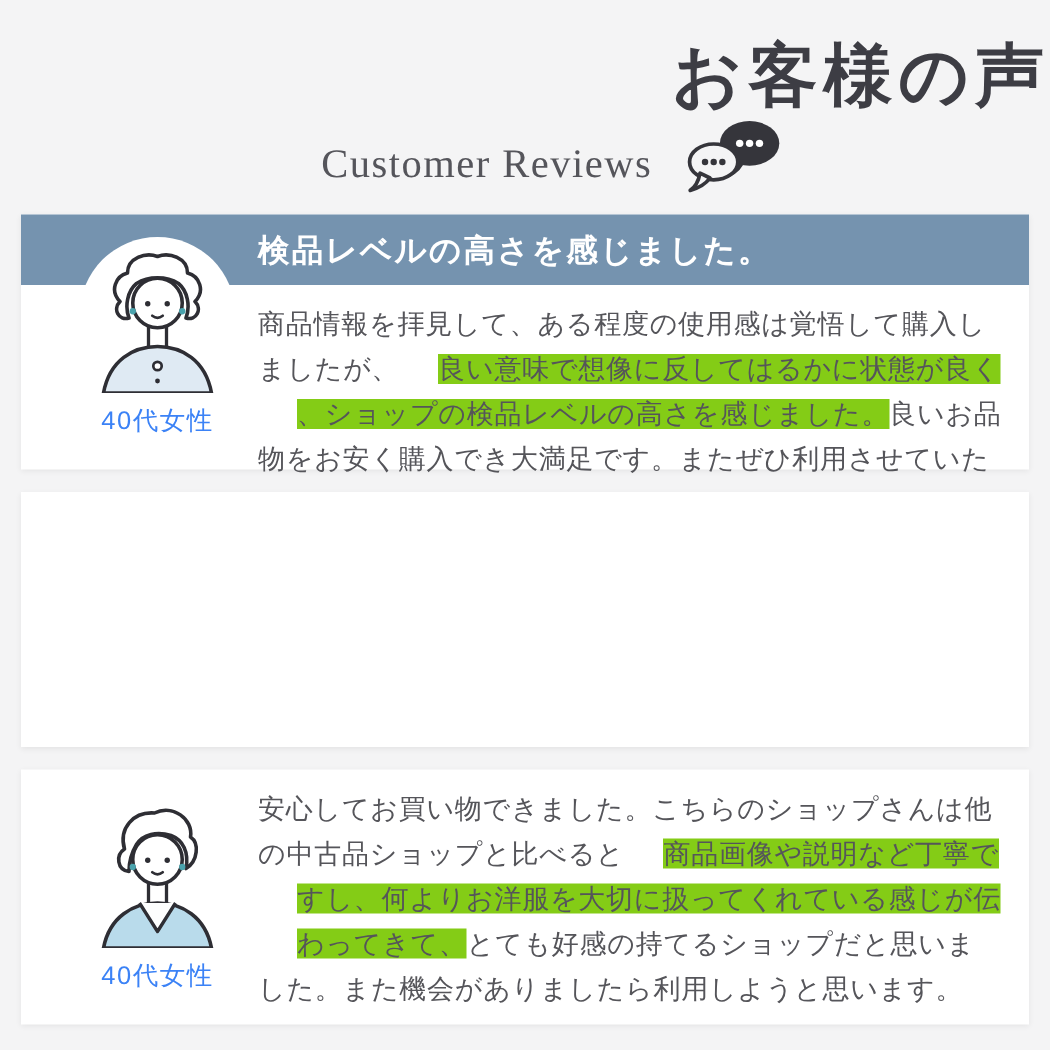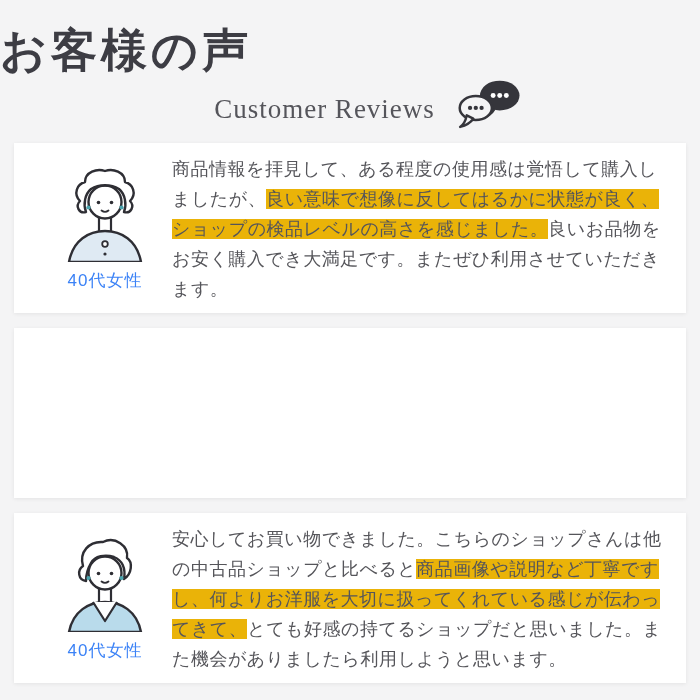--- a/index.html
+++ b/index.html
@@ -3,21 +3,21 @@
 <meta charset="utf-8">
 <style>
   html,body{margin:0;padding:0;}
   body{
     width:700px;height:700px;overflow:hidden;
     background:#f4f4f5;
     font-family:"Liberation Sans","DejaVu Sans",sans-serif;
     -webkit-font-smoothing:antialiased;
   }
   
-  .masthead{height:143px;text-align:left;position:relative;}
+  .masthead{height:143px;text-align:right;position:relative;}
   .masthead h1{
     margin:0;padding-top:20px;
     font-family:"Liberation Serif","DejaVu Serif",serif;
     font-size:46px;font-weight:600;letter-spacing:4px;color:#3d3d44;
   }
   .sub-row{
     display:flex;justify-content:center;align-items:center;
     gap:21px;margin-top:0px;margin-left:36px;
   }
   .subtitle{
@@ -44,21 +44,21 @@
     margin:0;color:#ffffff;font-size:21px;font-weight:700;letter-spacing:1.5px;
     white-space:nowrap;
   }
   .card-body{
     padding:11px 18px 0 158px;
     font-size:18px;line-height:30px;color:#55555a;
     letter-spacing:0.5px;
     word-break:break-all;line-break:anywhere;
     text-align:left;
   }
-  .hl{background:#eab308;box-decoration-break:clone;-webkit-box-decoration-break:clone;}
+  .hl{background:#84cc16;box-decoration-break:clone;margin-left:26px;-webkit-box-decoration-break:clone;}
   
   .avatar-wrap{
     position:absolute;left:25px;top:15px;width:132px;text-align:center;
   }
   .avatar-wrap svg{display:block;margin:0 auto;}
   .reviewer{
     margin-top:7px;font-size:17px;color:#3b82f6;letter-spacing:1px;font-weight:500;
   }
 </style>
 </head>
@@ -79,20 +79,23 @@
         <path d="M13,47 Q11,57 5,61 Q16,58 21,51 Z" fill="#f4f4f5" stroke="#35353b" stroke-width="3" stroke-linejoin="round"></path>
         <circle cx="17" cy="38" r="2.6" fill="#35353b"></circle>
         <circle cx="24" cy="38" r="2.6" fill="#35353b"></circle>
         <circle cx="31" cy="38" r="2.6" fill="#35353b"></circle>
       </svg>
     </span>
   </div>
 </header>
 
 <section class="card">
+  <div class="card-header">
+    <h2>検品レベルの高さを感じました。</h2>
+  </div>
   <div class="card-body">
     <span>商品情報を拝見して、ある程度の使用感は覚悟して購入しましたが、</span><span class="hl">良い意味で想像に反してはるかに状態が良く、ショップの検品レベルの高さを感じました。</span><span>良いお品物をお安く購入でき大満足です。またぜひ利用させていただきます。</span>
   </div>
   <div class="avatar-wrap">
     <svg width="104" height="104" viewBox="0 0 104 104">
       <circle cx="52" cy="52" r="52" fill="#ffffff"></circle>
       <path d="M46,58 L46,73 M58,58 L58,73" stroke="#2e2e34" stroke-width="2.2"></path>
       <path d="M16,104 C20,82 36,73 52,73 C68,73 84,82 88,104 Z" fill="#dfeaf3" stroke="#2e2e34" stroke-width="2.4" stroke-linejoin="round"></path>
       <circle cx="52" cy="86" r="2.8" fill="#ffffff" stroke="#2e2e34" stroke-width="1.8"></circle>
       <circle cx="52" cy="96" r="1.6" fill="#2e2e34"></circle>

